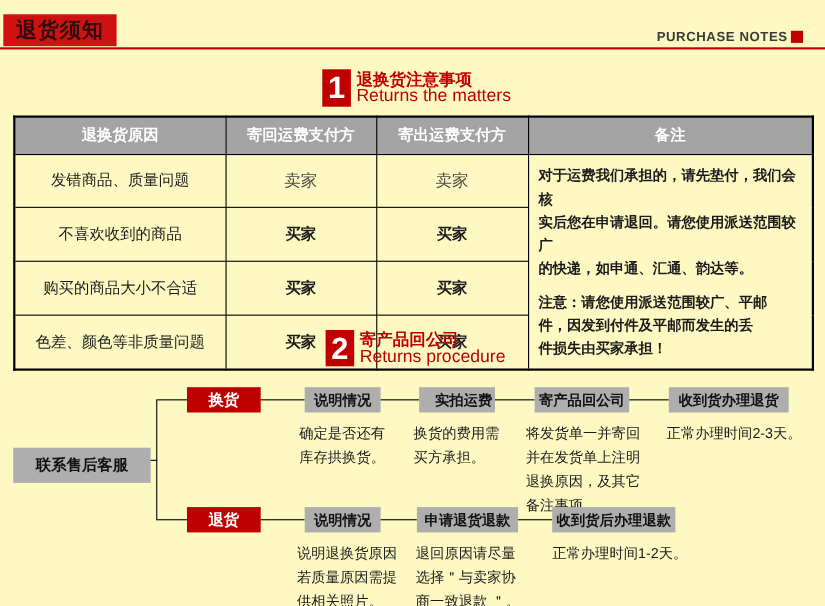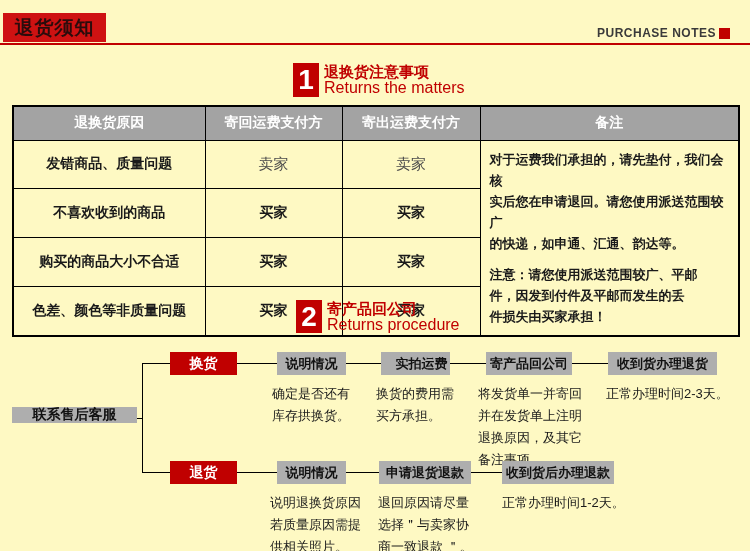--- a/index.html
+++ b/index.html
@@ -63,21 +63,21 @@
   .ret-table th, .ret-table td {
     border: 1px solid #000;
     text-align: center; vertical-align: middle;
   }
   .ret-table th {
     background: #a3a3a3; color: #ffffff;
     font-size: 14px; font-weight: bold;
     height: 34px;
   }
   .ret-table td { height: 35px; font-size: 14px; color: #1a1a1a; }
-  td.reason { font-weight: bold; }
+  td.reason { font-weight: normal; }
   td.payer  { font-weight: bold; }
   td.payer-serif {
     font-family: "Liberation Serif", serif;
     font-weight: normal; color: #4a4a4a; font-size: 15px;
   }
   td.remark {
     text-align: left; vertical-align: middle;
     padding: 8px 8px 8px 9px;
     font-size: 13px; font-weight: bold; color: #1a1a1a;
   }
@@ -159,21 +159,21 @@
     </tr>
   </tbody>
     </table>
 
   <div class="sec" style="left:296px; top:300px; width:200px; height:36px;">
     <div class="sec-num" style="height:33px;">2</div>
     <div class="sec-zh">寄产品回公司</div>
     <div class="sec-en">Returns procedure</div>
   </div>
 
-  <div class="fbox fbox-gray" style="left:12px; top:407px; width:125px; height:16px; font-size:14px;">联系售后客服</div>
+  <div class="fbox fbox-gray" style="left:12px; top:407px; width:125px; height:32px; font-size:14px;">联系售后客服</div>
 
   <div class="fline" style="left:137px; top:418px; width:6px;  height:1px;"></div>
   <div class="fline" style="left:142px; top:363px; width:1px;  height:110px;"></div>
   <div class="fline" style="left:143px; top:363px; width:27px; height:1px;"></div>
   <div class="fline" style="left:143px; top:472px; width:27px; height:1px;"></div>
 
   <div class="fbox fbox-red" style="left:170px; top:352px; width:67px;">换货</div>
   <div class="fline" style="left:237px; top:363px; width:40px; height:1px;"></div>
 
   <div class="fbox fbox-gray" style="left:277px; top:352px; width:69px;">说明情况</div>

